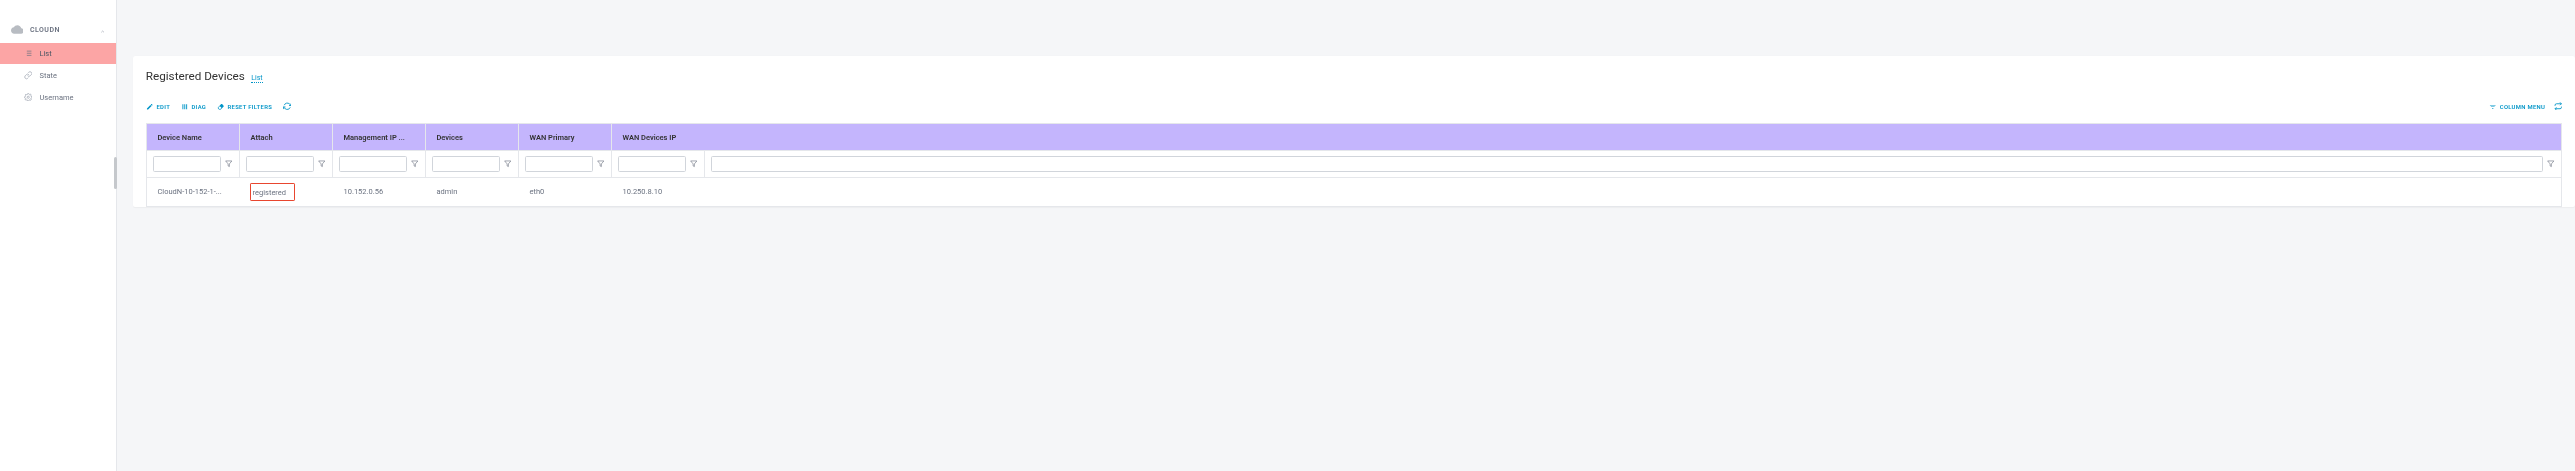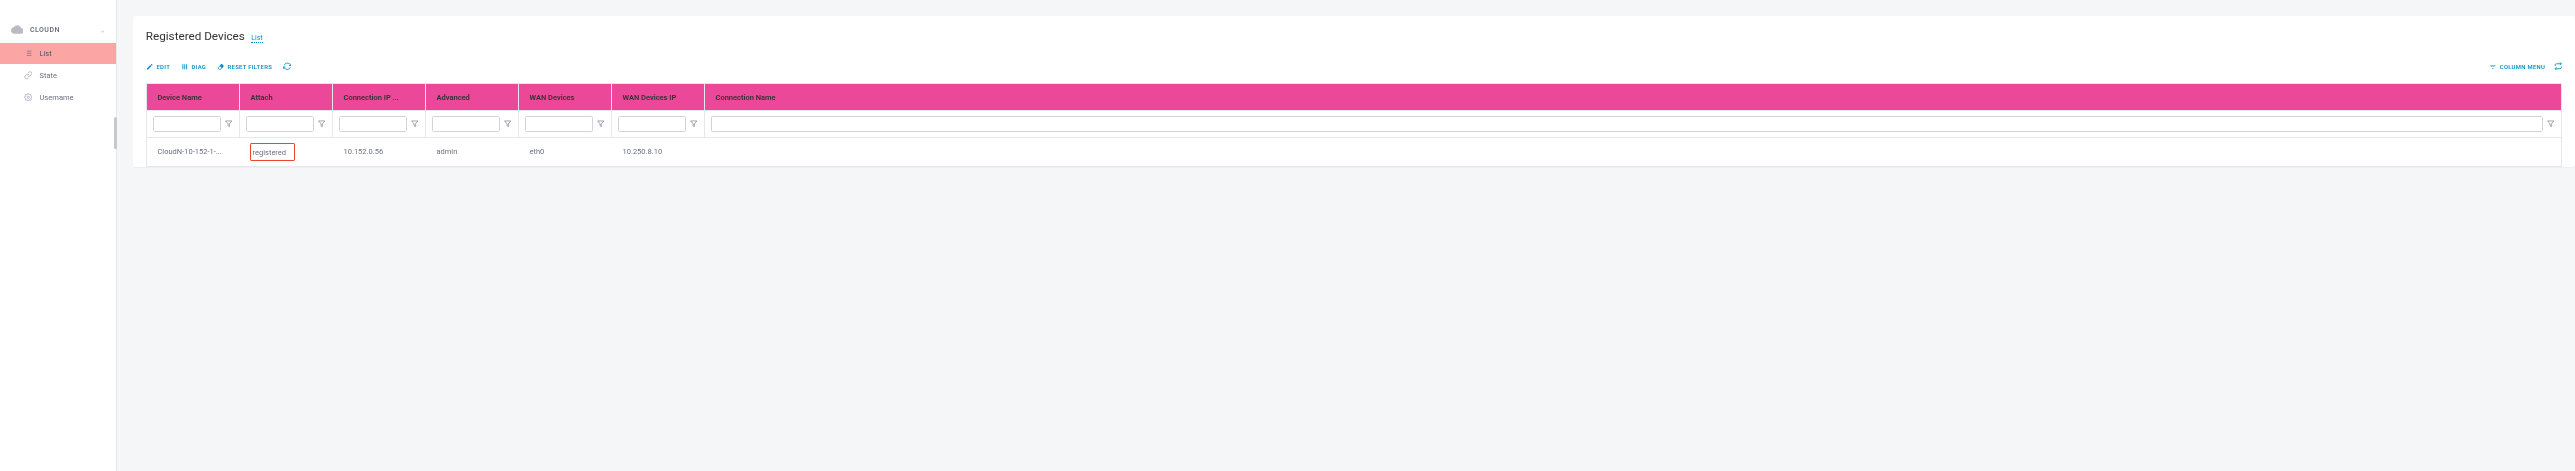--- a/index.html
+++ b/index.html
@@ -60,20 +60,21 @@
       align-items: center;
       justify-content: center;
     }
     .sidebar-item-label {
       font-size: 7.5px;
     }
     .main {
       flex: 1;
       padding: 16px 0 3px 16px;
       position: relative;
+      margin-top: 40px;
     }
     .scroll-track {
       position: absolute;
       left: -3.2px;
       top: 117px;
       width: 3.2px;
       height: 32px;
       background: #c5c8cc;
       border-radius: 1.6px;
     }
@@ -144,21 +145,21 @@
       border-top: 0.5px solid #e5e7eb;
       margin: 4.3px 12.8px 0 12.8px;
       border-left: 0.5px solid #e5e7eb;
       border-right: 0.5px solid #e5e7eb;
     }
     .table-header-row, .table-filter-row, .table-data-row {
       display: flex;
       border-bottom: 0.5px solid #e5e7eb;
     }
     .table-header-row {
-      background: #ec4899;
+      background: #c4b5fd;
     }
     .th {
       padding: 8.5px 10.7px;
       font-weight: 600;
       color: #333;
       font-size: 7.5px;
       border-right: 0.5px solid #e5e7eb;
       white-space: nowrap;
       overflow: hidden;
       text-overflow: ellipsis;
@@ -330,25 +331,24 @@
                 </svg>
             </span>
           </div>
         </div>
       </div>
 
       <div class="table-wrap">
         <div class="table-header-row">
           <div class="th col-device">Device Name</div>
           <div class="th col-state">Attach</div>
-          <div class="th col-mgmt">Connection IP ...</div>
-          <div class="th col-user">Advanced</div>
-          <div class="th col-wanp">WAN Devices</div>
+          <div class="th col-mgmt">Management IP ...</div>
+          <div class="th col-user">Devices</div>
+          <div class="th col-wanp">WAN Primary</div>
           <div class="th col-wanpip">WAN Devices IP</div>
-          <div class="th col-conn">Connection Name</div>
         </div>
         <div class="table-filter-row">
           <div class="filter-cell col-device">
             <input class="filter-input" style="">
             <span class="filter-icon"><svg viewBox="0 0 24 24" fill="none" stroke="currentColor" stroke-width="2">
                   <polygon points="22 3 2 3 10 12.46 10 19 14 21 14 12.46 22 3"></polygon>
                 </svg></span>
           </div>
           <div class="filter-cell col-state">
             <input class="filter-input" style="">

